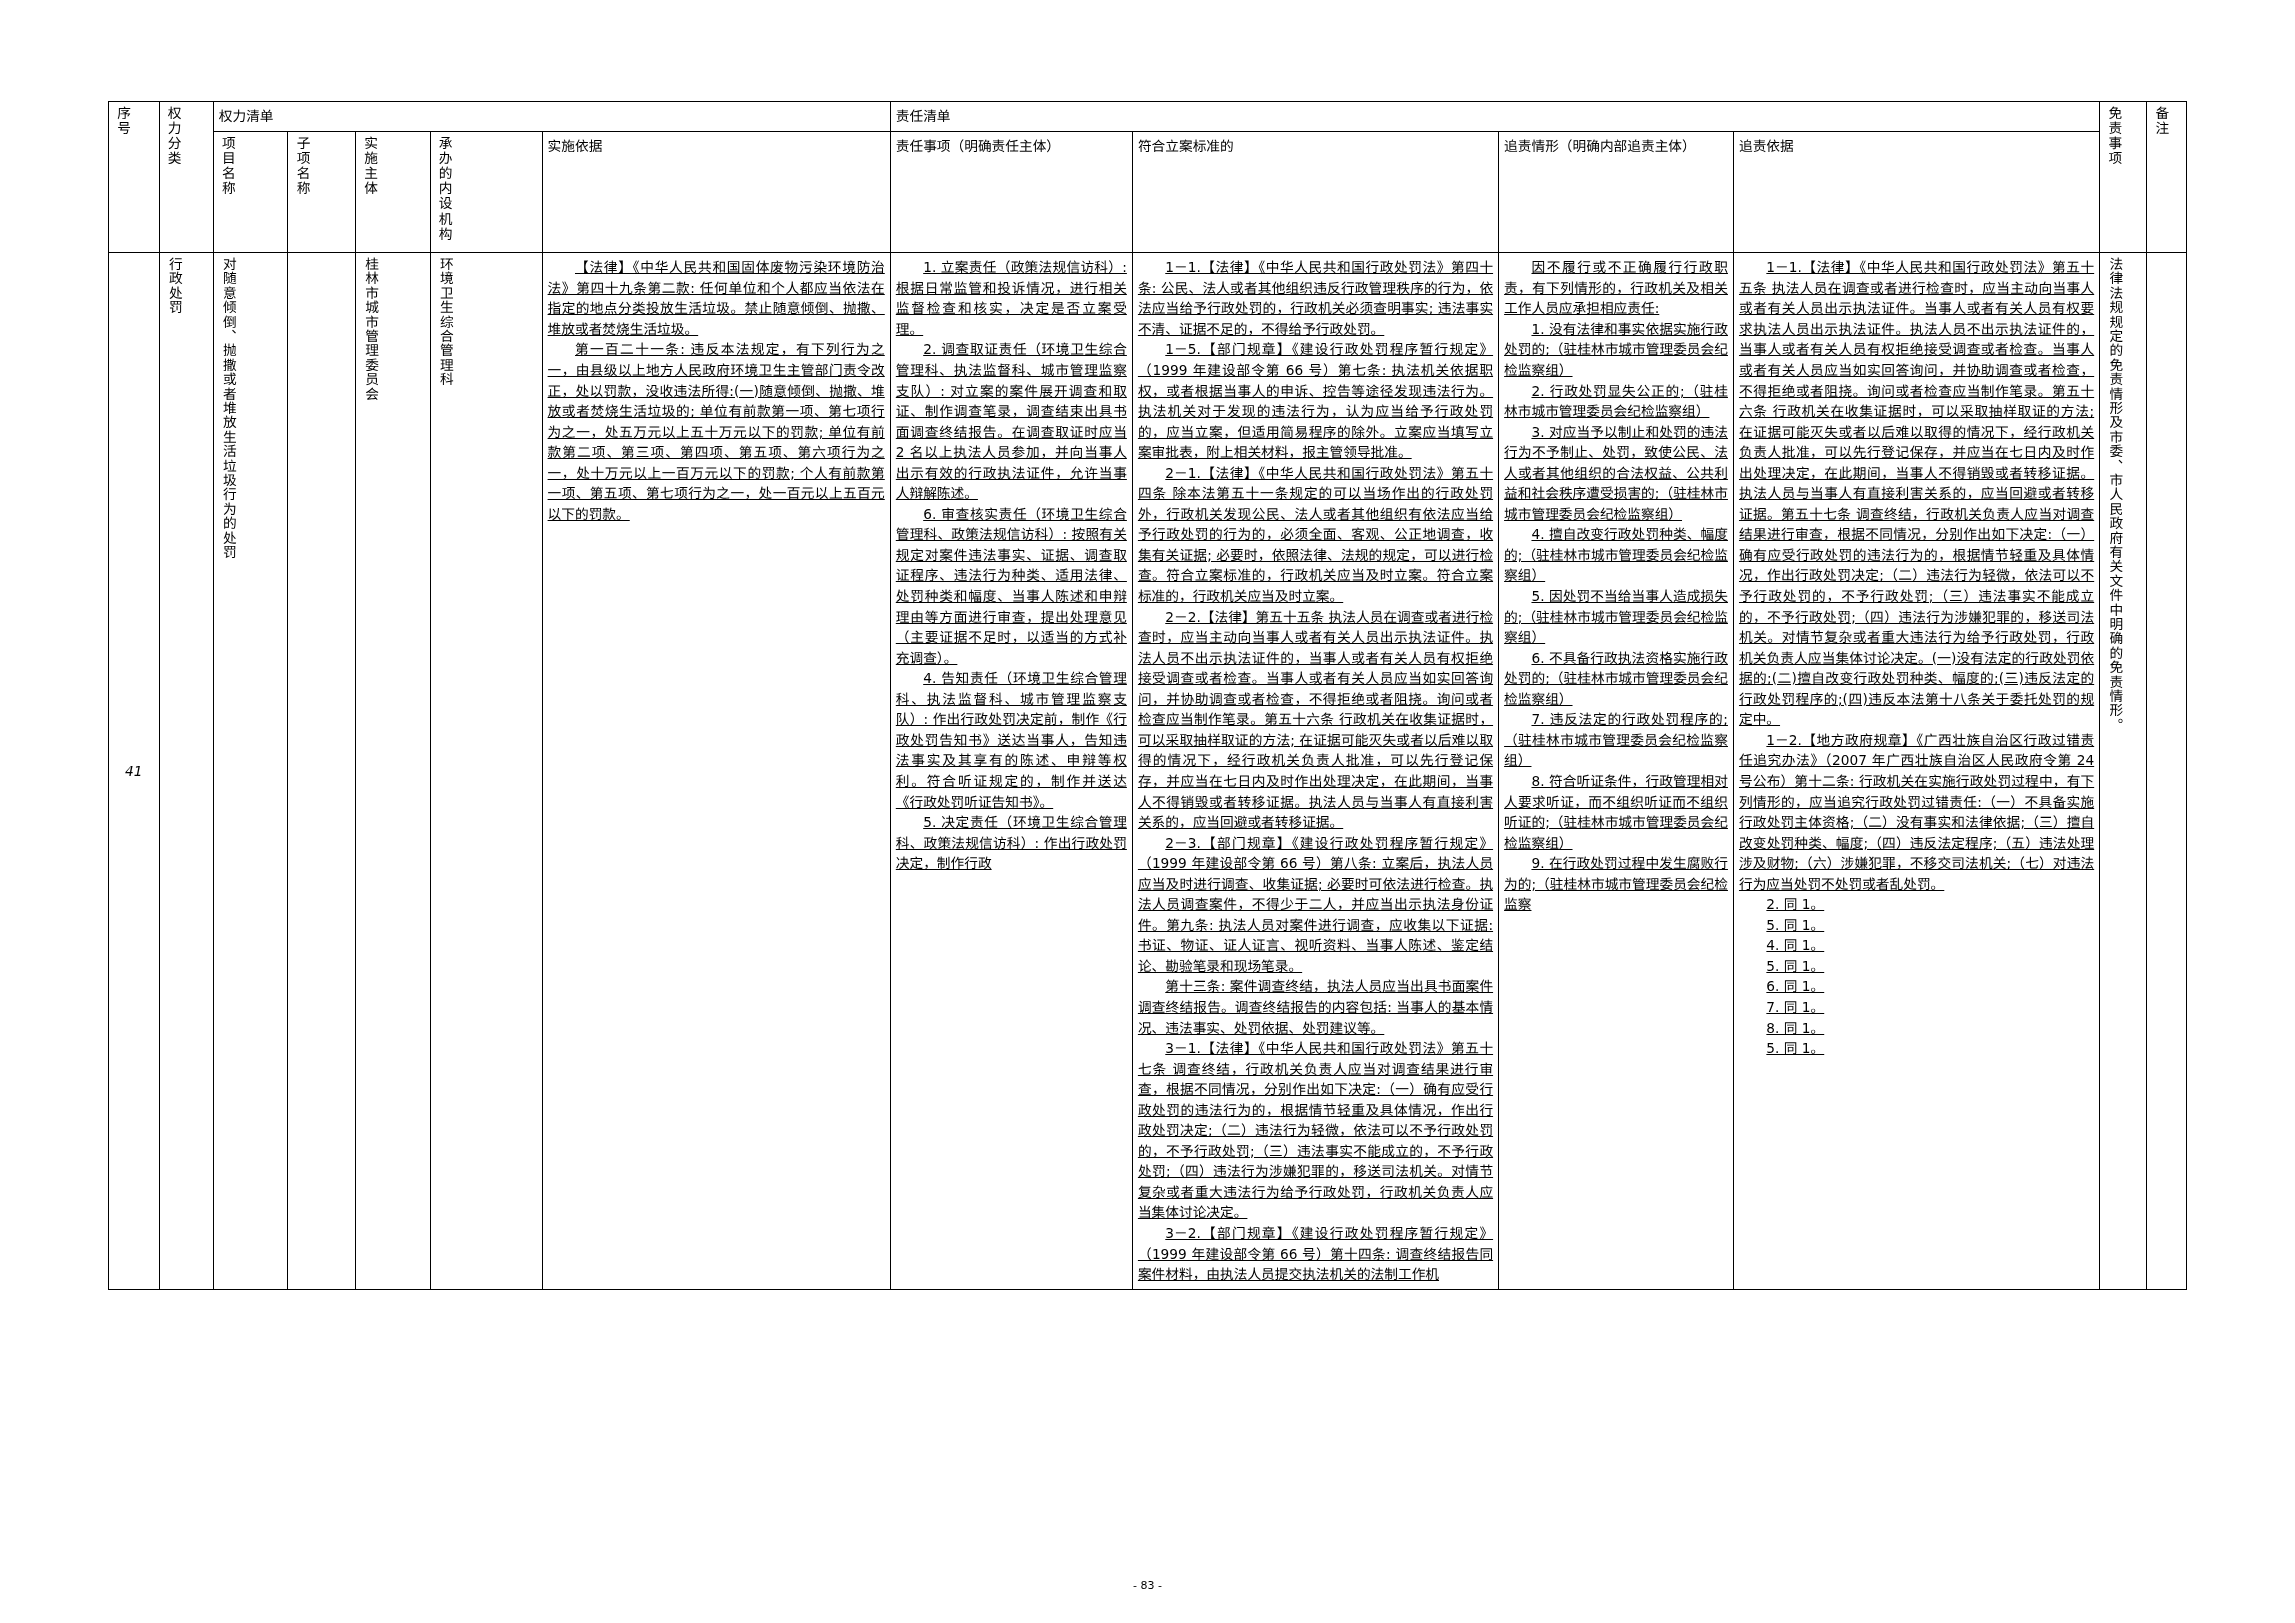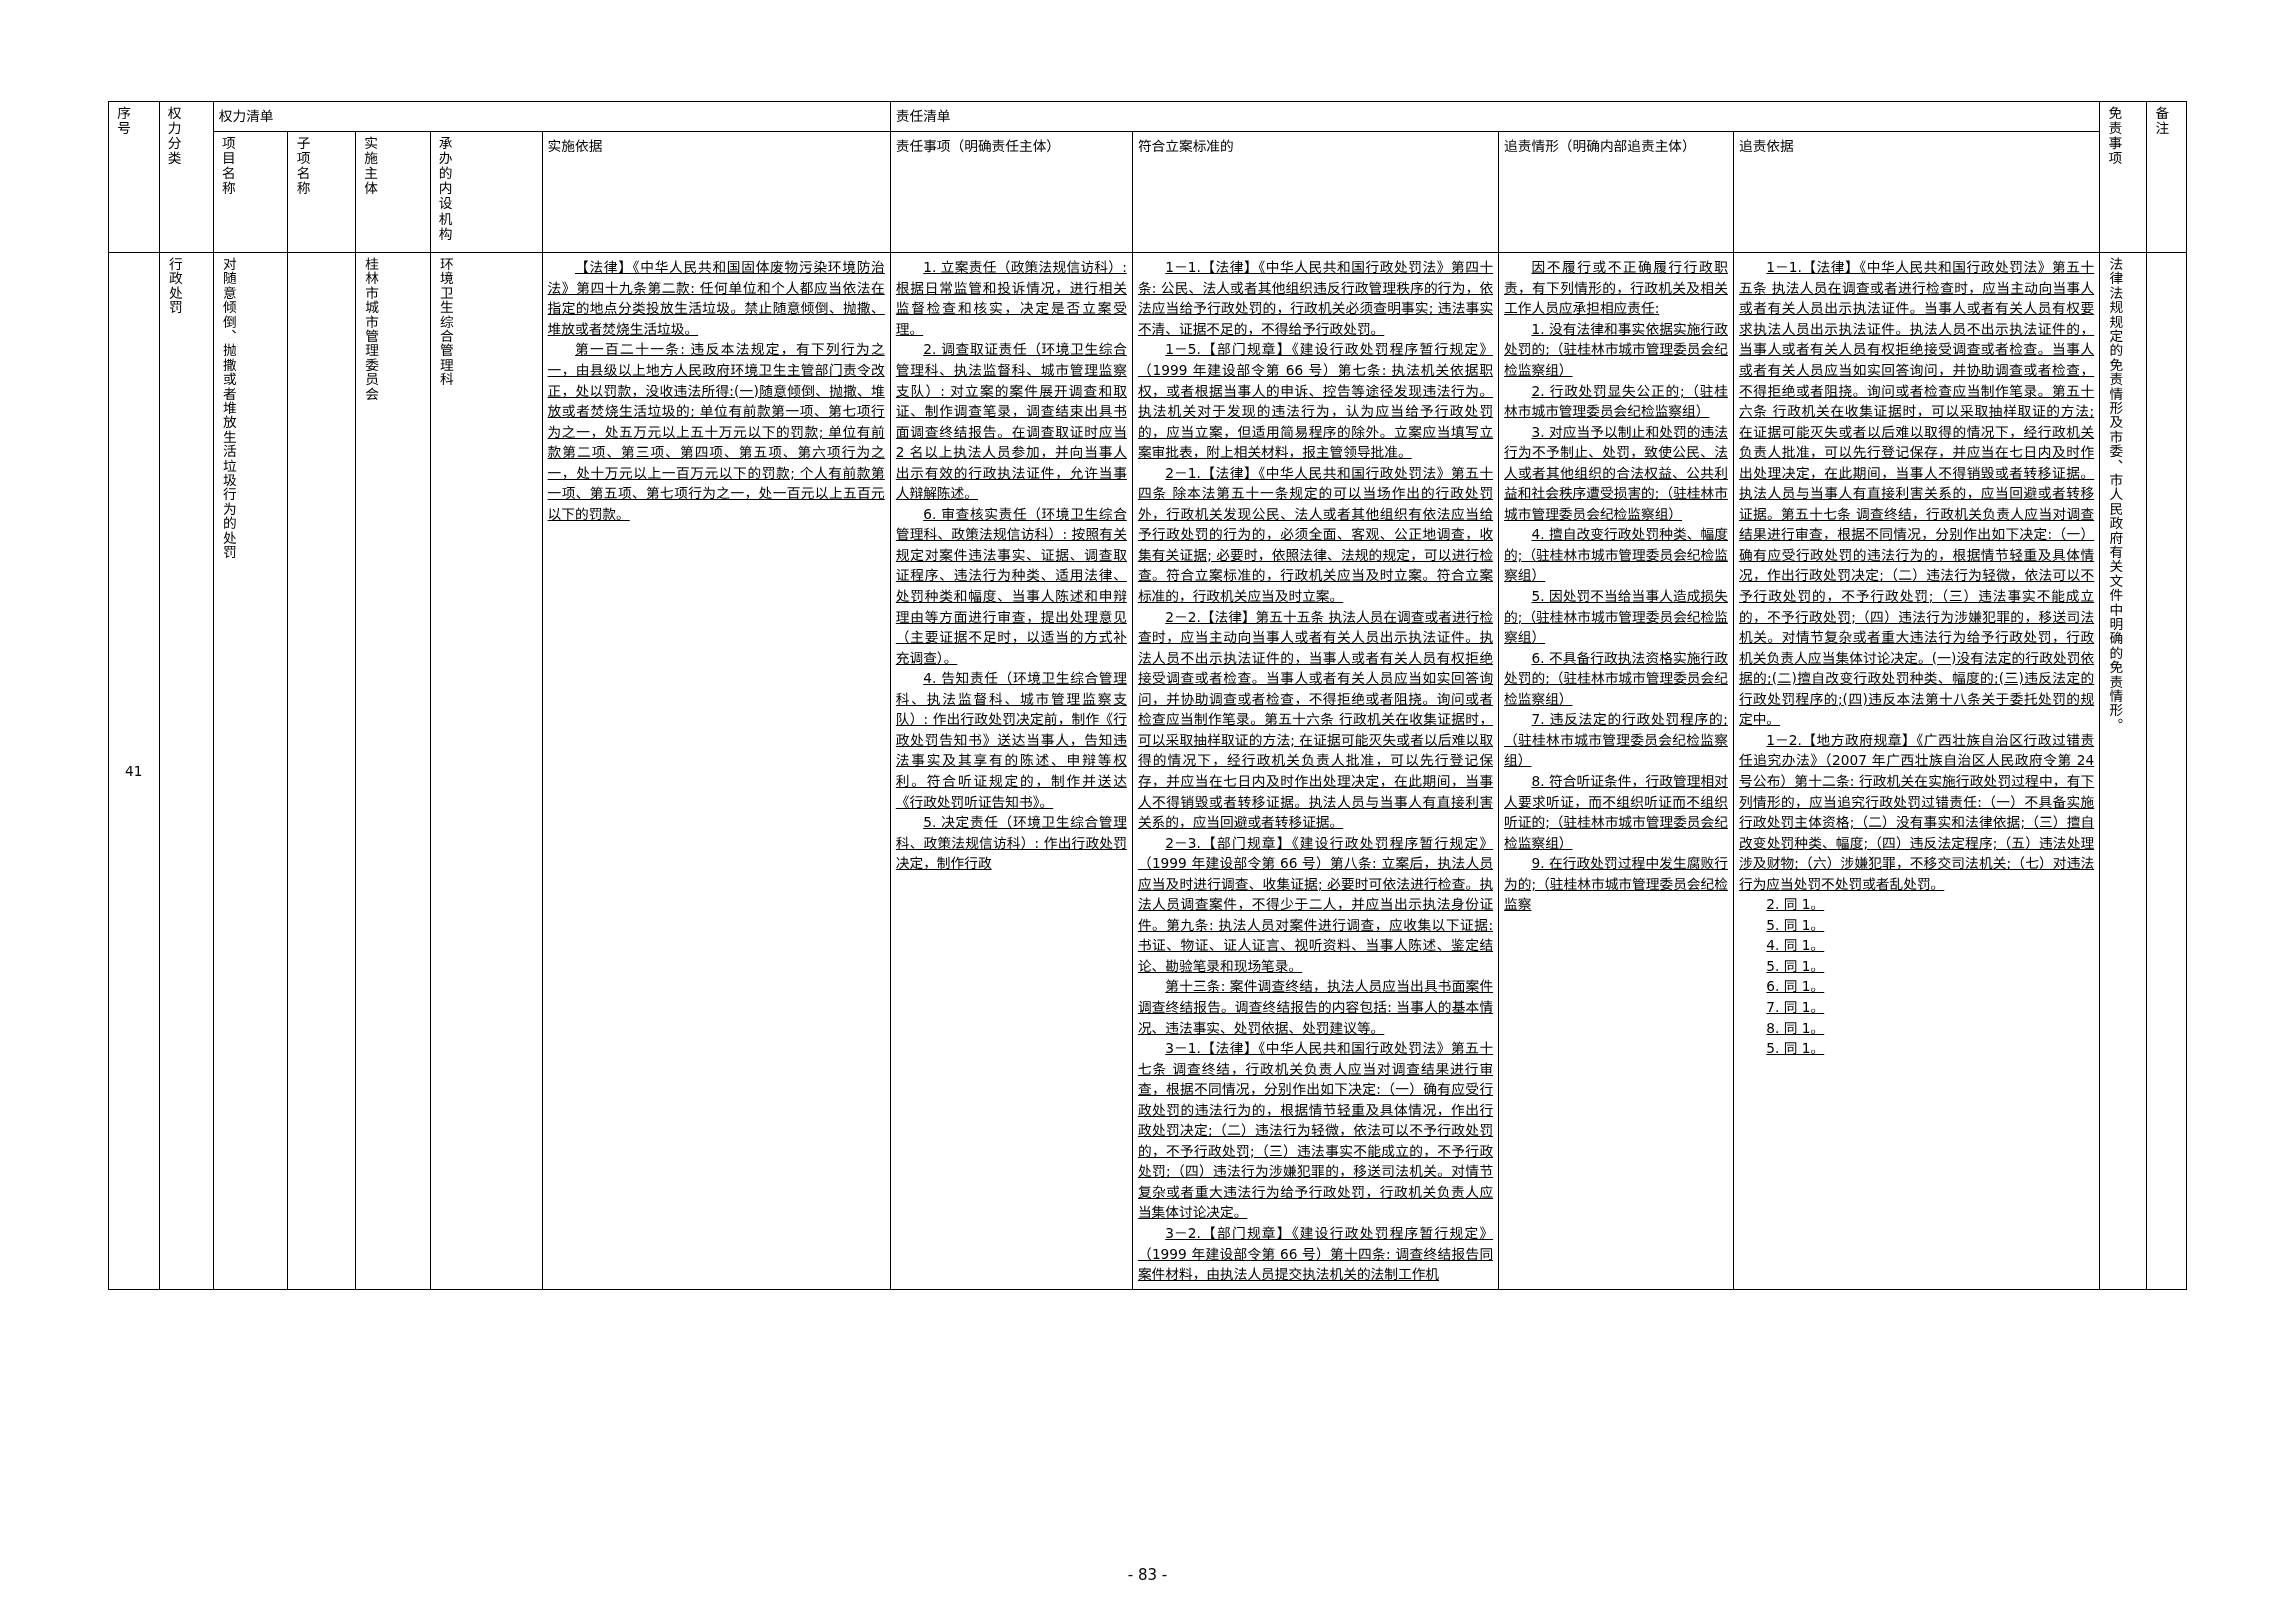--- a/index.html
+++ b/index.html
@@ -72,28 +72,29 @@
     font-size: 13.4px;
     line-height: 1.55;
   }
   .indent p {
     margin: 0;
     text-indent: 2em;
     text-decoration: underline;
   }
   .center-top {
     text-align: center;
+    font-style: italic;
   }
   .footer {
     position: absolute;
     left: 0;
     right: 0;
-    bottom: 39px;
-    text-align: center;
-    font-size: 15px;
+    bottom: 31px;
+    text-align: center;
+    font-size: 11px;
     font-family: "DejaVu Sans", "Liberation Sans", sans-serif;
   }
   
   col.c-seq      { width: 42px; }
   col.c-cat      { width: 45px; }
   col.c-item     { width: 62px; }
   col.c-sub      { width: 56px; }
   col.c-subject  { width: 62px; }
   col.c-organ    { width: 93px; }
   col.c-basis    { width: 289px; }

